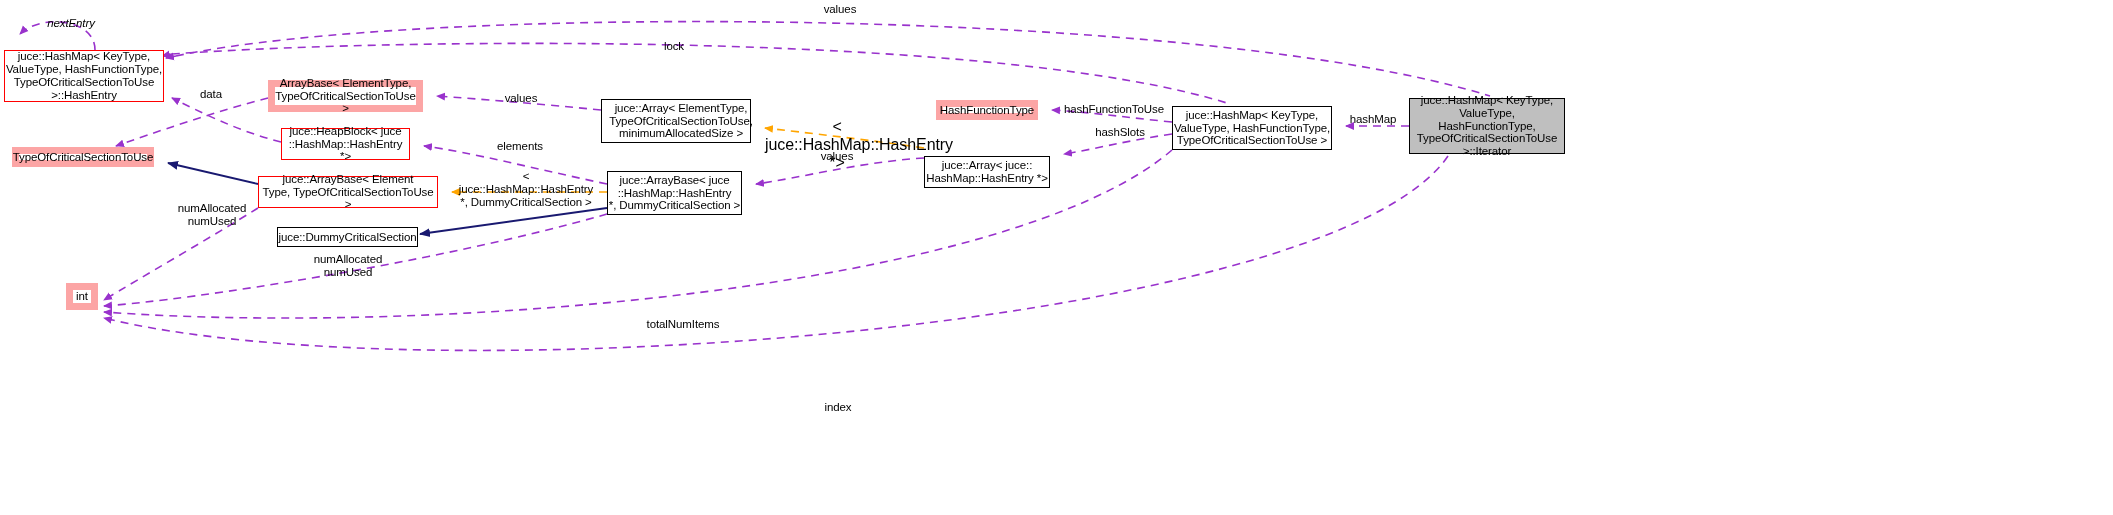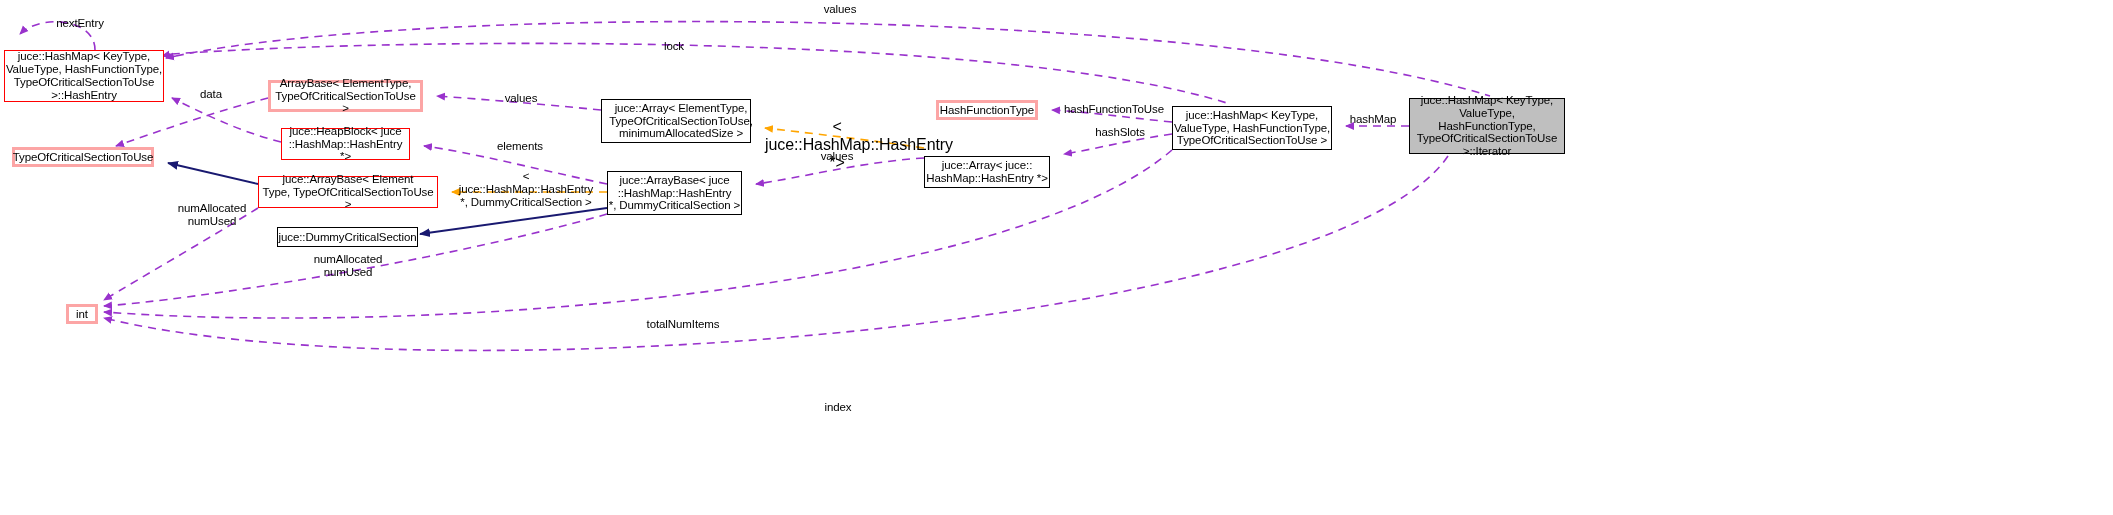--- a/index.html
+++ b/index.html
@@ -30,21 +30,21 @@
     justify-content: center;
     text-align: center;
     line-height: 1.12;
     white-space: pre-line;
     background: #ffffff;
     color: #000000;
     letter-spacing: -0.1px;
   }
   
   .node.grey {
-    border: 3px solid #fca5a5;
+    border: 7px solid #fca5a5;
   }
   
   .node.black {
     border: 1.5px solid #000000;
   }
   
   .node.red {
     border: 1.5px solid #ff0000;
   }
   
@@ -125,21 +125,21 @@
     </g>
   </svg>
 
   <div class="node red" style="left:4px; top:50px; width:160px; height:52px; font-size:11.5px;">juce::HashMap&lt; KeyType,
 ValueType, HashFunctionType,
 TypeOfCriticalSectionToUse
 &gt;::HashEntry</div>
 
   <div class="node grey" style="left:12px; top:147px; width:142px; height:20px; font-size:11.5px;">TypeOfCriticalSectionToUse</div>
 
-  <div class="node grey" style="left:66px; top:304px; width:32px; height:20px; font-size:11.5px;">int</div>
+  <div class="node grey" style="left:66px; top:283px; width:32px; height:27px; font-size:11.5px;">int</div>
 
   <div class="node grey" style="left:268px; top:80px; width:155px; height:32px; font-size:11.5px;">ArrayBase&lt; ElementType,
 TypeOfCriticalSectionToUse &gt;</div>
 
   <div class="node red" style="left:281px; top:128px; width:129px; height:32px; font-size:11.5px;">juce::HeapBlock&lt; juce
 ::HashMap::HashEntry *&gt;</div>
 
   <div class="node red" style="left:258px; top:176px; width:180px; height:32px; font-size:11.5px;">juce::ArrayBase&lt; Element
 Type, TypeOfCriticalSectionToUse &gt;</div>
 
@@ -160,21 +160,21 @@
 
   <div class="node black" style="left:1172px; top:106px; width:160px; height:44px; font-size:11.5px;">juce::HashMap&lt; KeyType,
 ValueType, HashFunctionType,
 TypeOfCriticalSectionToUse &gt;</div>
 
   <div class="node current" style="left:1409px; top:98px; width:156px; height:56px; font-size:11.5px;">juce::HashMap&lt; KeyType,
 ValueType, HashFunctionType,
 TypeOfCriticalSectionToUse
 &gt;::Iterator</div>
 
-  <div class="edge-label" style="left:49px; top:17px; width:62px; font-size:11.5px;">nextEntry</div>
+  <div class="edge-label" style="left:40px; top:17px; width:62px; font-size:11.5px;font-style:italic;">nextEntry</div>
 
   <div class="edge-label" style="left:822px; top:3px; width:36px; font-size:11.5px;">values</div>
 
   <div class="edge-label" style="left:660px; top:40px; width:28px; font-size:11.5px;">lock</div>
 
   <div class="edge-label" style="left:196px; top:88px; width:30px; font-size:11.5px;">data</div>
 
   <div class="edge-label" style="left:500px; top:92px; width:42px; font-size:11.5px;">values</div>
 
   <div class="edge-label" style="left:491px; top:140px; width:58px; font-size:11.5px;">elements</div>

